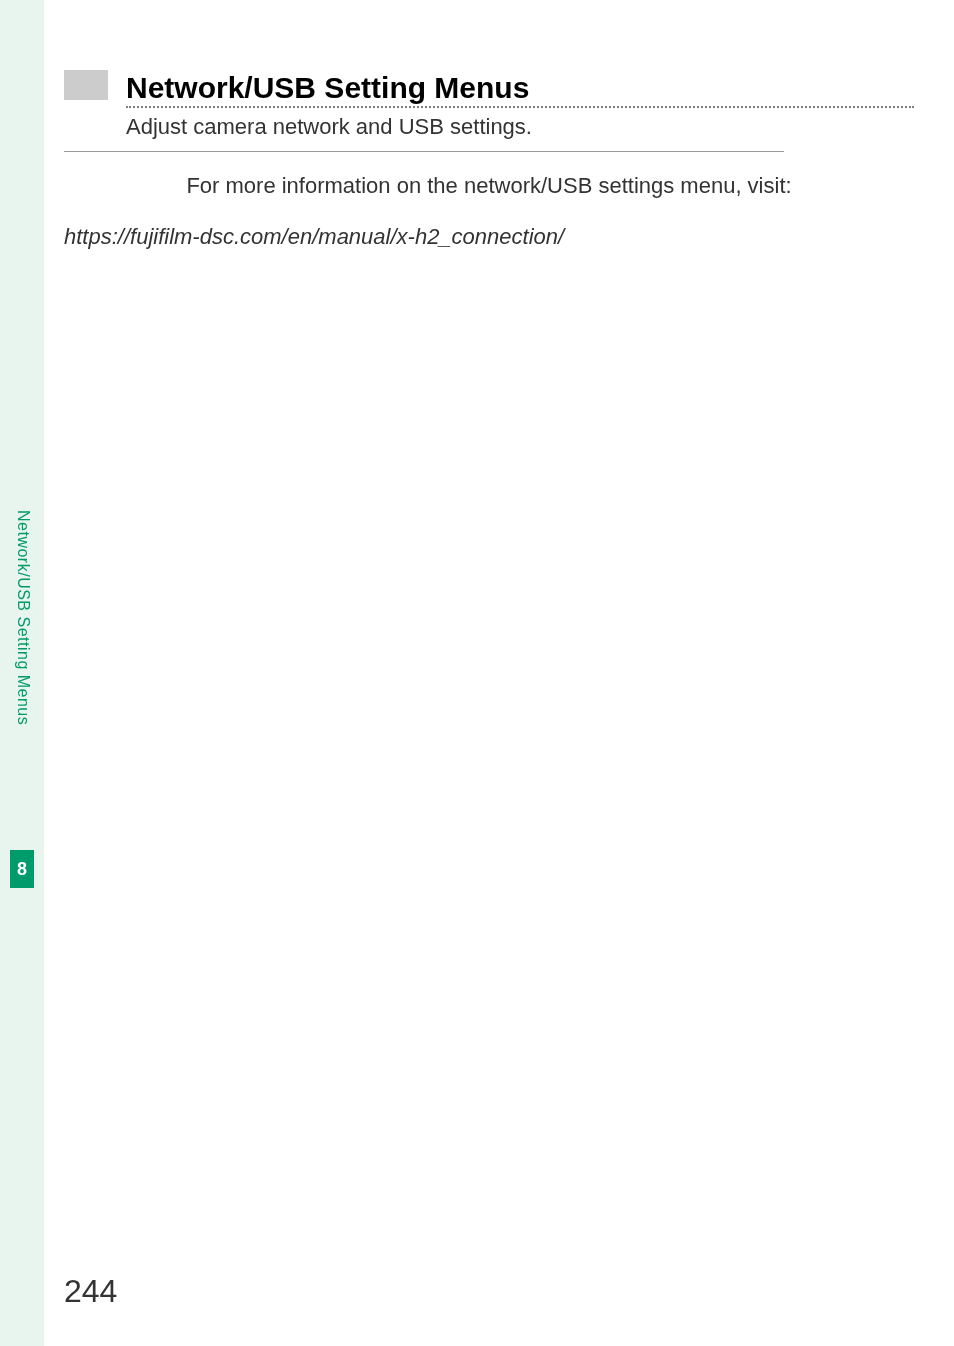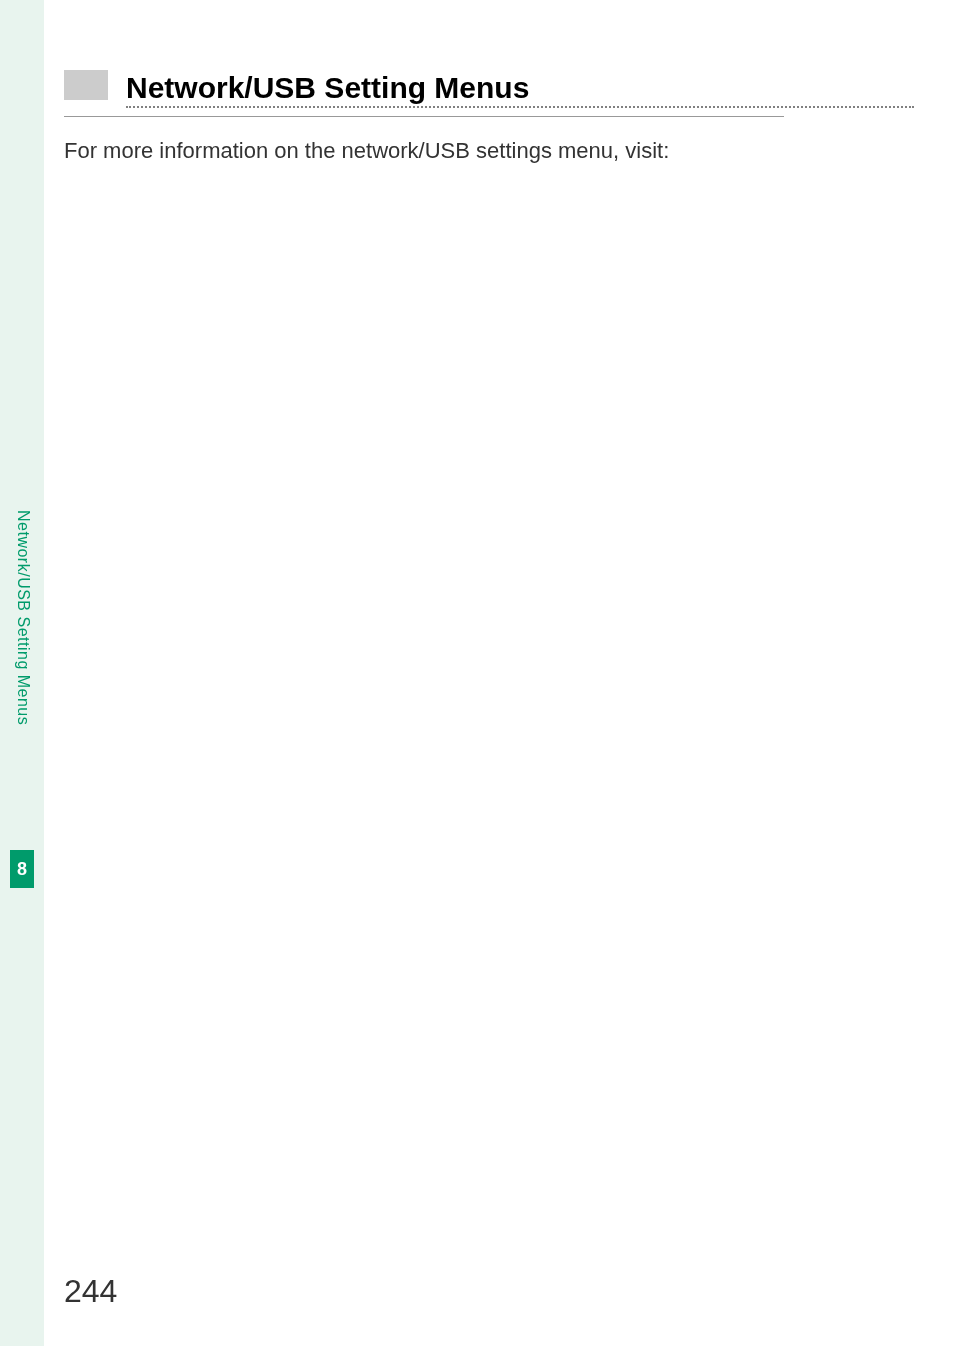--- a/index.html
+++ b/index.html
@@ -103,20 +103,21 @@
     margin-top: 8px;
     margin-bottom: 10px;
     width: 720px;
   }
   
   .body-text {
     font-size: 22px;
     color: #333333;
     line-height: 1.5;
     margin-top: 17px;
+    text-align: center;
   }
   
   .link-text {
     font-size: 22px;
     font-style: italic;
     color: #333333;
     margin-top: 18px;
     line-height: 1.5;
   }
   
@@ -139,17 +140,19 @@
 </div>
 
 <div class="content">
   <div class="heading-row">
     <div class="heading-box"></div>
     <div class="heading-text-wrap">
       <div class="heading-text">Network/USB Setting Menus</div>
     </div>
   </div>
   <div class="dotted-line"></div>
+  <div class="subtitle">Adjust camera network and USB settings.</div>
   <div class="divider"></div>
   <div class="body-text">For more information on the network/USB settings menu, visit:</div>
+  <div class="link-text">https://fujifilm-dsc.com/en/manual/x-h2_connection/</div>
 
   <div class="page-number">244</div>
 </div>
 
 </body></html>

